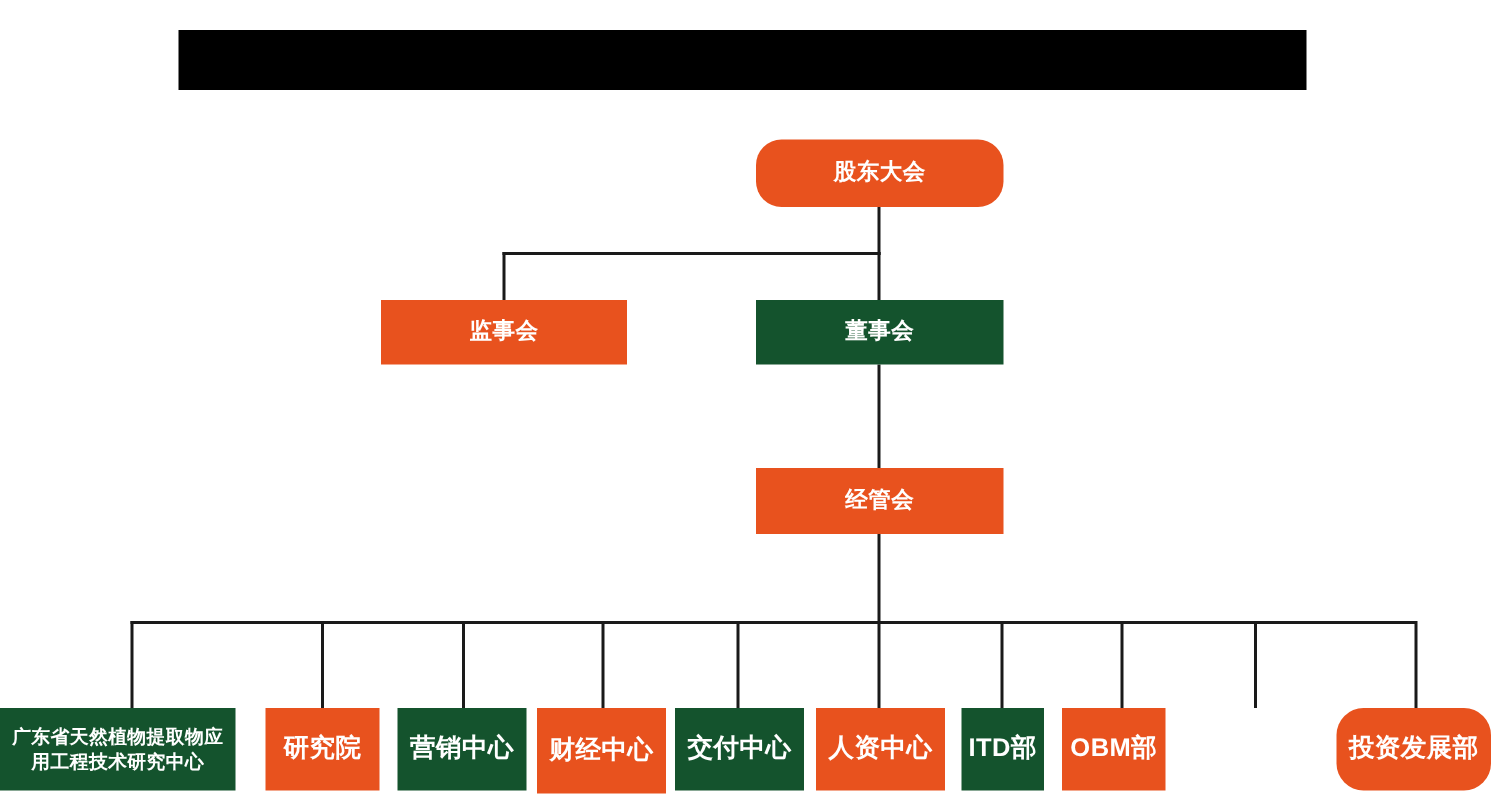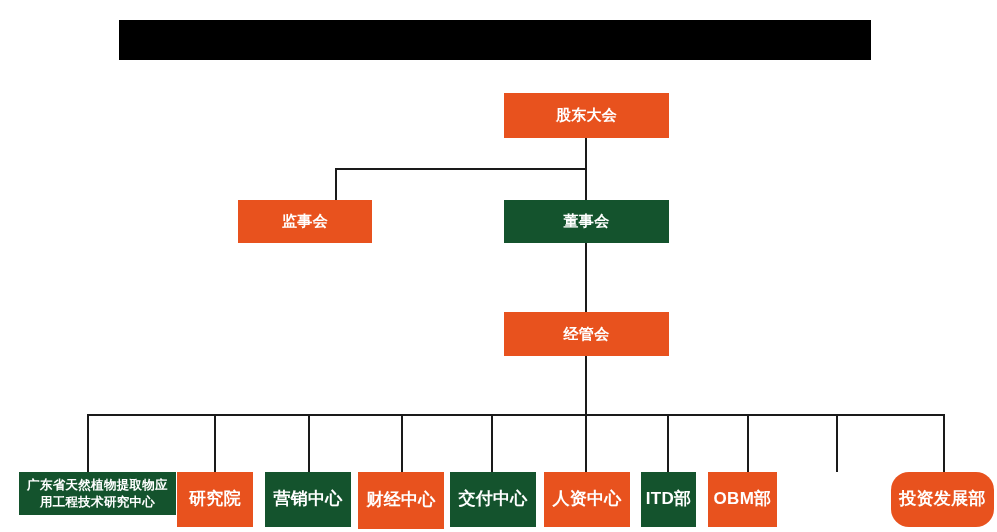--- a/index.html
+++ b/index.html
@@ -36,21 +36,21 @@
     z-index: 3;
     user-select: none;
   }
   .node.dark  { background: #E8521E; }
   .node.light { background: #14532d; }
   .node-label {
     display: block;
     padding: 0 4px;
     white-space: pre-line;
   }
-  .tier1 { font-size: 15px; }
+  .tier1 { font-size: 15px; border-radius: 17px; }
   .tier2 { font-size: 15px; }
   .tier3 { font-size: 15px; }
   .leaf  { font-size: 17px; }
   .leaf.wrap { font-size: 12.5px; line-height: 1.35; }
   .conn {
     position: absolute;
     background: #1a1a1a;
     z-index: 1;
   }
   .conn.v { width: 2px; }
@@ -85,33 +85,33 @@
   <div class="conn v" style="left:585px; top:414px; height:58px;"></div>
   <div class="conn v" style="left:667px; top:414px; height:58px;"></div>
   <div class="conn v" style="left:747px; top:414px; height:58px;"></div>
   <div class="conn v" style="left:836px; top:414px; height:58px;"></div>
   <div class="conn v" style="left:943px; top:414px; height:58px;"></div>
 
   <div class="node dark tier1" style="left:504px; top:93px; width:165px; height:45px;">
     <span class="node-label">股东大会</span>
   </div>
 
-  <div class="node dark tier2" style="left:238px; top:200px; width:134px; height:43px;">
+  <div class="node dark tier2" style="left:254px; top:200px; width:164px; height:43px;">
     <span class="node-label">监事会</span>
   </div>
 
   <div class="node light tier2" style="left:504px; top:200px; width:165px; height:43px;">
     <span class="node-label">董事会</span>
   </div>
 
   <div class="node dark tier3" style="left:504px; top:312px; width:165px; height:44px;">
     <span class="node-label">经管会</span>
   </div>
 
-  <div class="node light leaf wrap" style="left:19px; top:472px; width:157px; height:43px;">
+  <div class="node light leaf wrap" style="left:0; top:472px; width:157px; height:55px;">
     <span class="node-label">广东省天然植物提取物应
 用工程技术研究中心</span>
   </div>
   <div class="node dark leaf" style="left:177px; top:472px; width:76px; height:55px;">
     <span class="node-label">研究院</span>
   </div>
   <div class="node light leaf" style="left:265px; top:472px; width:86px; height:55px;">
     <span class="node-label">营销中心</span>
   </div>
   <div class="node dark leaf" style="left:358px; top:472px; width:86px; height:57px;">

